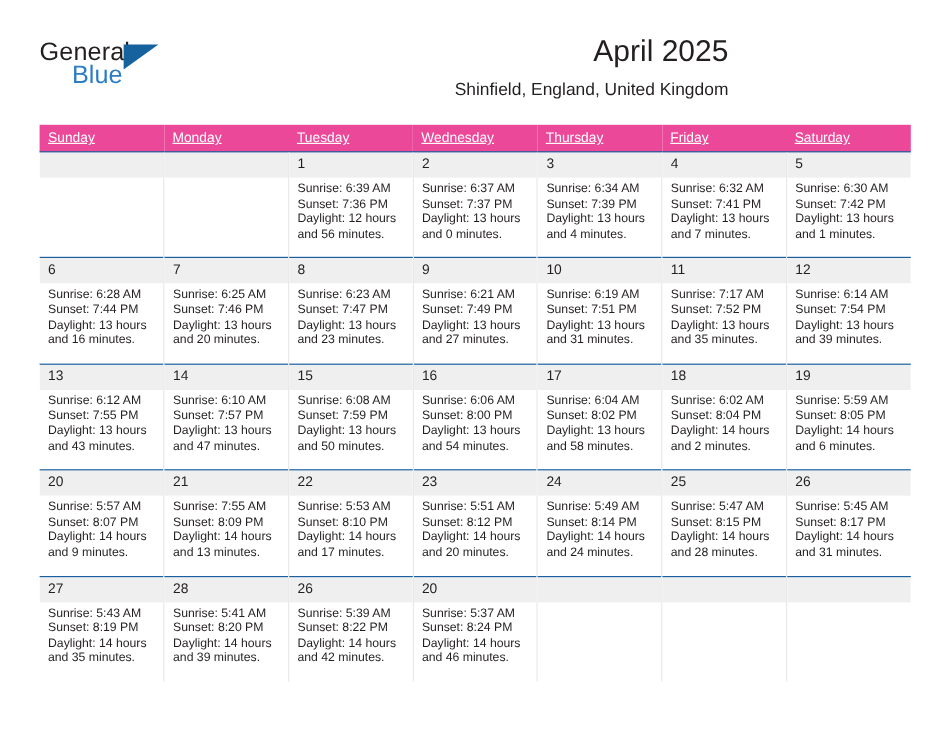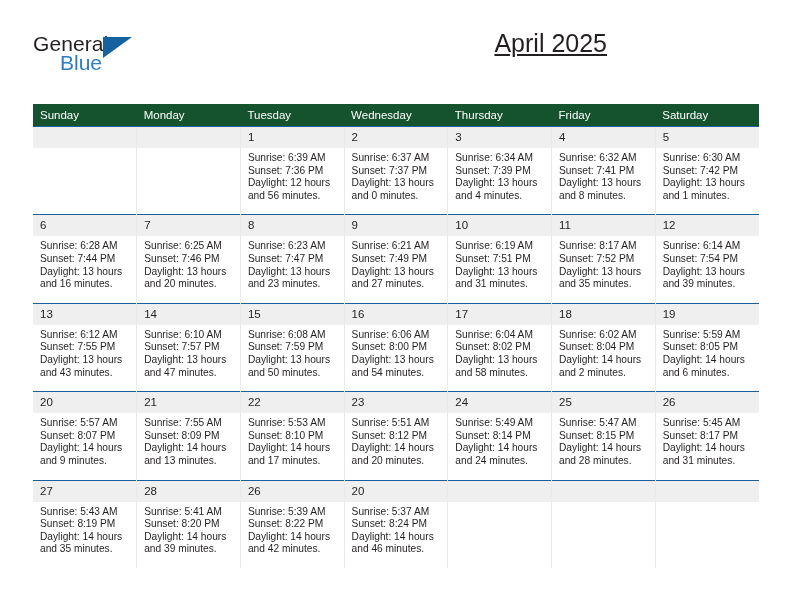--- a/index.html
+++ b/index.html
@@ -62,21 +62,20 @@
     height: 0;
     border-left: 29px solid #15629f;
     border-bottom: 21px solid transparent;
   }
 
   .title-block {
     position: absolute;
     right: 0;
     top: 0;
     text-align: right;
-    text-decoration: underline;
   }
   .cal-title {
     font-size: 25px;
     line-height: 34px;
     color: #231f20;
     white-space: nowrap;
   }
   .cal-subtitle {
     margin-top: 6px;
     font-size: 14.5px;
@@ -88,28 +87,29 @@
   
   .calendar {
     position: absolute;
     left: 33px;
     top: 104px;
     width: 726px;
     border-collapse: collapse;
     table-layout: fixed;
   }
   .calendar th {
-    background: #14532d;
+    background: #ec4899;
     color: #ffffff;
     font-size: 11.5px;
     font-weight: normal;
     text-align: left;
     padding: 5px 0 5px 7px;
     height: 12px;
     border: 0;
+    text-decoration: underline;
   }
   .calendar td {
     vertical-align: top;
     padding: 0;
     border-top: 1.4px solid #1a5f9e;
     border-left: 1px solid #e9e9e9;
     background: #ffffff;
     height: 72px;
     overflow: hidden;
   }
@@ -144,20 +144,21 @@
   <div class="masthead">
 
     <div class="logo">
       <span class="logo-general">General</span>
       <span class="logo-tri"></span>
       <span class="logo-blue">Blue</span>
     </div>
 
     <div class="title-block">
       <div class="cal-title">April 2025</div>
+      <div class="cal-subtitle">Shinfield, England, United Kingdom</div>
     </div>
 
   </div>
 
   <table class="calendar">
     <thead>
       <tr>
         <th>Sunday</th>
         <th>Monday</th>
         <th>Tuesday</th>
@@ -203,21 +204,21 @@
               <div>Daylight: 13 hours</div>
               <div>and 4 minutes.</div>
             </div>
           </td>
           <td>
             <span class="daynum">4</span>
             <div class="cell-body">
               <div>Sunrise: 6:32 AM</div>
               <div>Sunset: 7:41 PM</div>
               <div>Daylight: 13 hours</div>
-              <div>and 8 minutes.</div>
+              <div>and 7 minutes.</div>
             </div>
           </td>
           <td>
             <span class="daynum">5</span>
             <div class="cell-body">
               <div>Sunrise: 6:30 AM</div>
               <div>Sunset: 7:42 PM</div>
               <div>Daylight: 13 hours</div>
               <div>and 1 minutes.</div>
             </div>
@@ -265,21 +266,21 @@
             <div class="cell-body">
               <div>Sunrise: 6:19 AM</div>
               <div>Sunset: 7:51 PM</div>
               <div>Daylight: 13 hours</div>
               <div>and 31 minutes.</div>
             </div>
           </td>
           <td>
             <span class="daynum">11</span>
             <div class="cell-body">
-              <div>Sunrise: 8:17 AM</div>
+              <div>Sunrise: 7:17 AM</div>
               <div>Sunset: 7:52 PM</div>
               <div>Daylight: 13 hours</div>
               <div>and 35 minutes.</div>
             </div>
           </td>
           <td>
             <span class="daynum">12</span>
             <div class="cell-body">
               <div>Sunrise: 6:14 AM</div>
               <div>Sunset: 7:54 PM</div>

